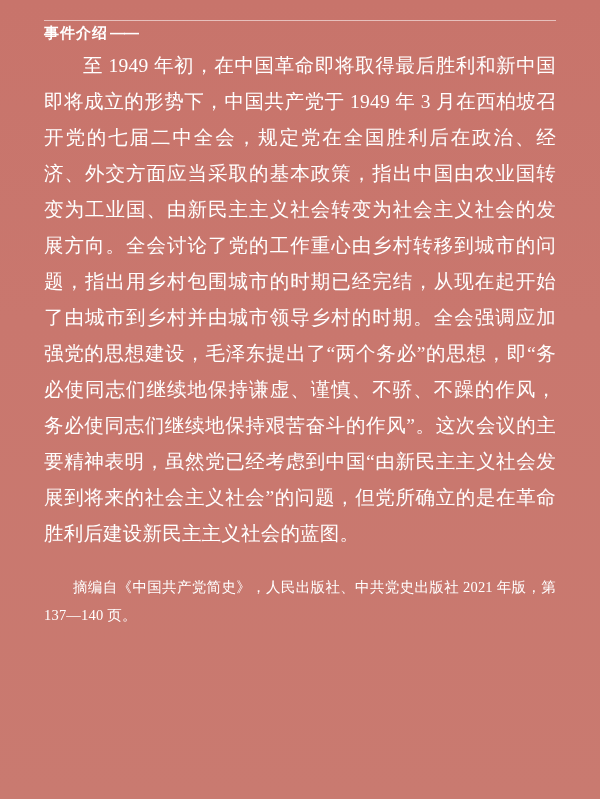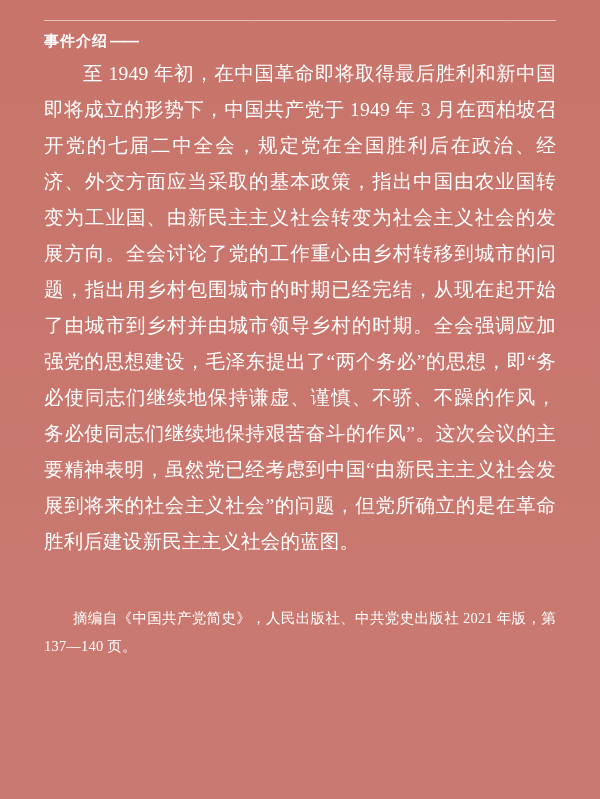--- a/index.html
+++ b/index.html
@@ -23,21 +23,21 @@
   }
   .top-rule {
     position: absolute;
     left: 44px;
     right: 44px;
     top: 20px;
     height: 1px;
     background: rgba(255,255,255,0.55);
   }
   .section-head {
-    padding-top: 32px;
+    padding-top: 24px;
     font-family: "Liberation Sans", sans-serif;
     font-size: 15px;
     font-weight: bold;
     color: #ffffff;
     letter-spacing: 1px;
     line-height: 1.2;
     display: flex;
     align-items: baseline;
   }
   .section-head .dashes {
@@ -50,21 +50,21 @@
     color: #ffffff;
     font-family: "Liberation Serif", serif;
     font-size: 19.5px;
     line-height: 36px;
     text-align: justify;
     text-justify: inter-ideograph;
     text-indent: 2em;
     letter-spacing: 0.2px;
   }
   .source-text {
-    margin-top: 44px;
+    margin-top: 21px;
     color: #ffffff;
     font-family: "Liberation Serif", serif;
     font-size: 14.5px;
     line-height: 28px;
     text-align: justify;
     text-indent: 2em;
     letter-spacing: 0.2px;
   }
 </style>
 </head>

